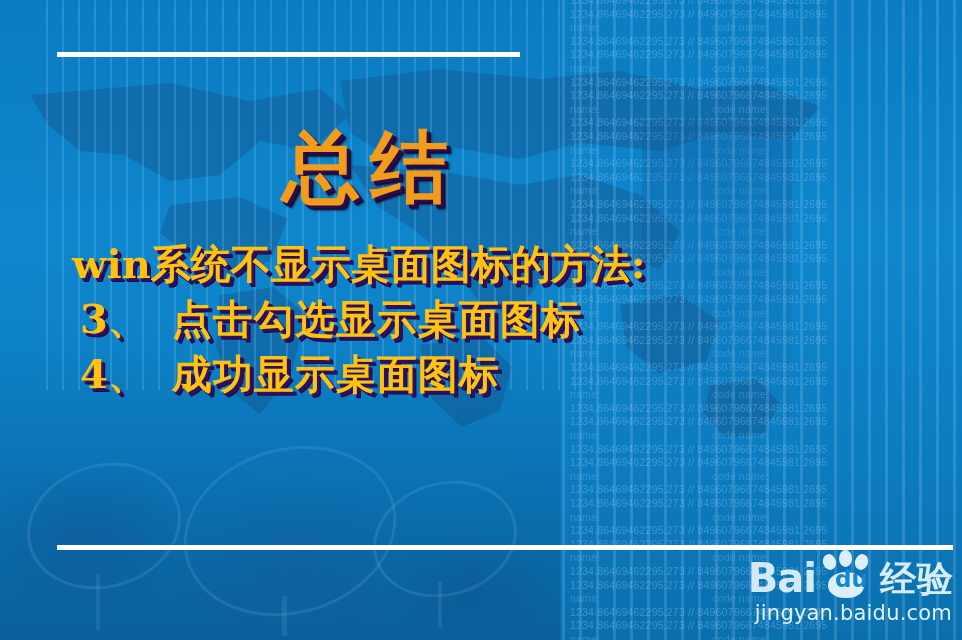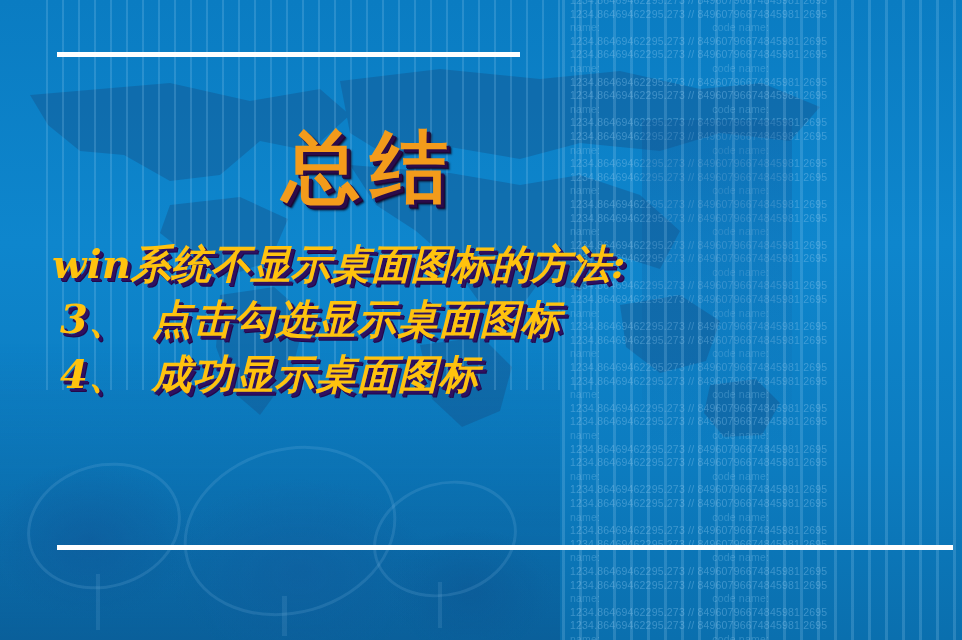--- a/index.html
+++ b/index.html
@@ -126,23 +126,22 @@
     text-shadow:
        3px 3px 0 #2b0b4a,
        4px 4px 0 #1d0733,
        5px 5px 2px rgba(10,3,24,.75);
     white-space: nowrap;
   }
 
   
   .body-block {
     position: absolute;
-    left: 52px; top: 236px;
+    left: 72px; top: 236px;
     width: 860px;
-    font-style: italic;
   }
   .bline {
     font-family: "DejaVu Serif", "Liberation Serif", serif;
     font-weight: 700;
     font-size: 40px;
     line-height: 55px;
     color: #FFC20E;
     text-shadow:
        3px 3px 0 #2f1060,
        4px 4px 0 #23094a;
@@ -316,14 +315,28 @@
       <span>win系统不显示桌面图标的方法:</span>
     </div>
     <div class="bline numbered">
       <span class="num">3、</span><span class="gap"></span><span>点击勾选显示桌面图标</span>
     </div>
     <div class="bline numbered">
       <span class="num">4、</span><span class="gap"></span><span>成功显示桌面图标</span>
     </div>
   </div>
 
+  <div class="wm">
+    <div class="wm-row">
+      <span class="wm-bai">Bai</span>
+      <span class="wm-paw">
+        <i class="t1"></i>
+          <i class="t2"></i>
+          <i class="t3"></i>
+          <i class="pad"></i>
+        <span class="wm-du">du</span>
+      </span>
+      <span class="wm-cn">经验</span>
+    </div>
+    <div class="wm-url">jingyan.baidu.com</div>
+  </div>
 
 </div>
 
 </body></html>

